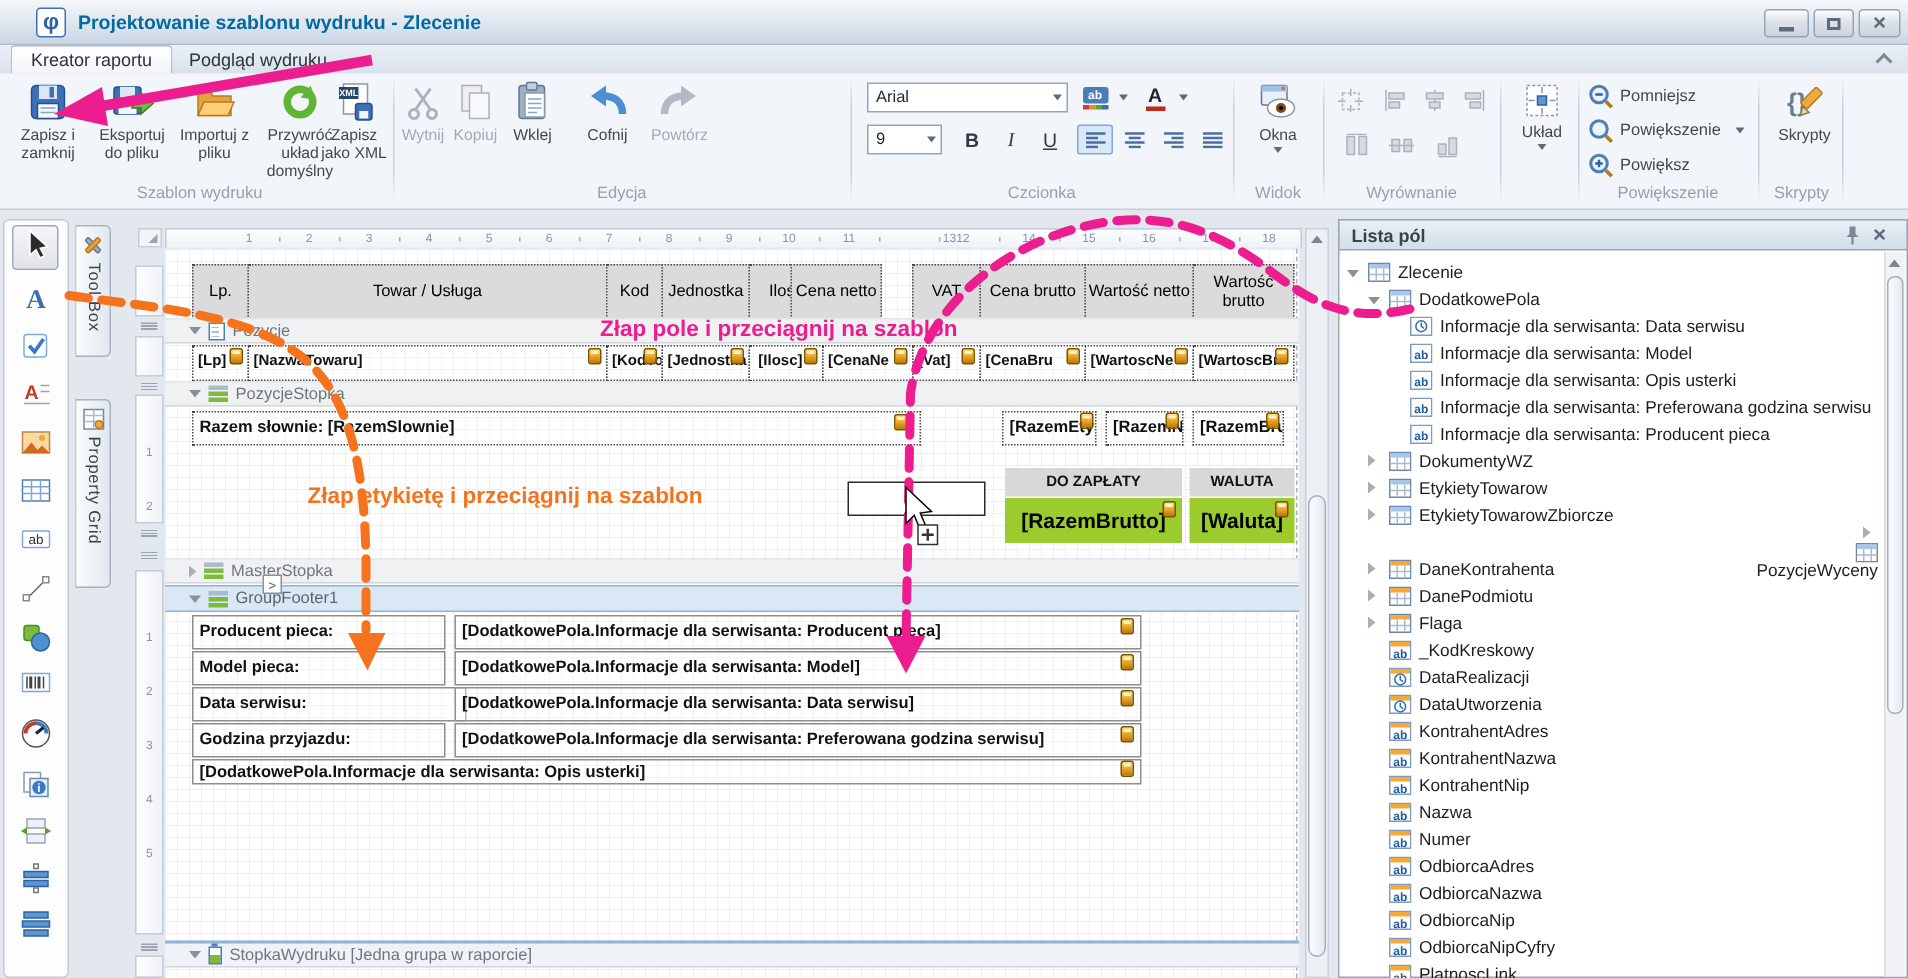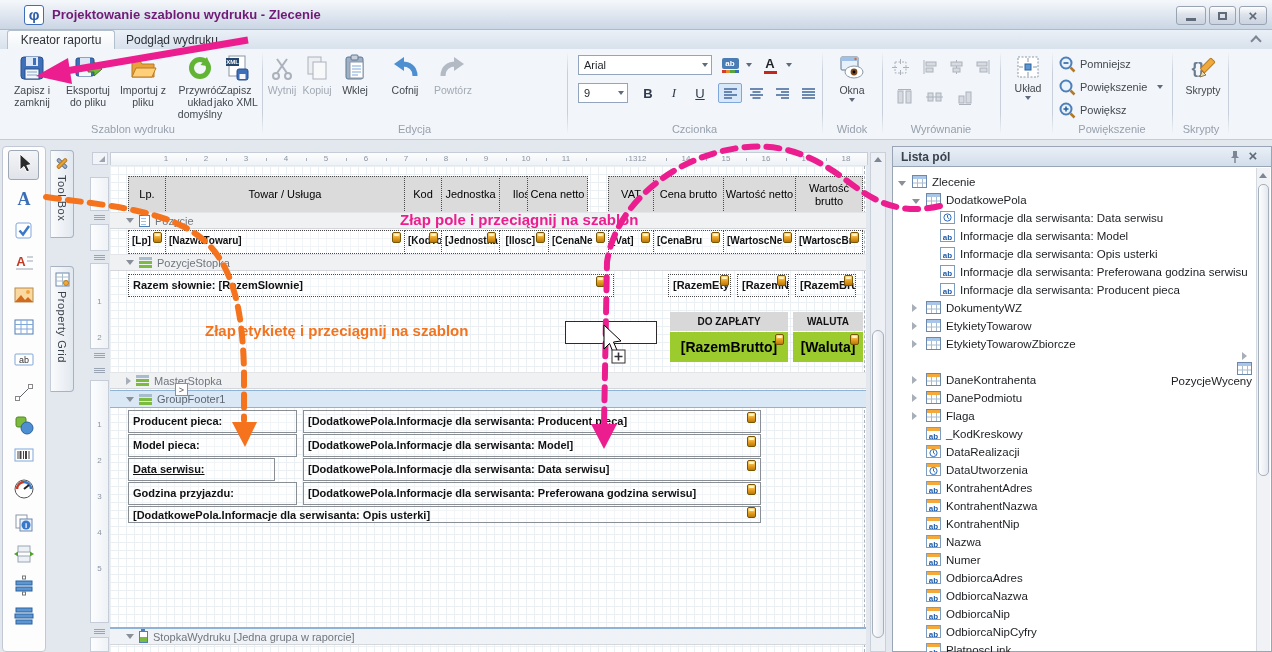--- a/index.html
+++ b/index.html
@@ -4,21 +4,21 @@
 <style>
 *{margin:0;padding:0;box-sizing:border-box}
 html,body{width:1272px;height:652px;overflow:hidden}
 body{font-family:"Liberation Sans",sans-serif;background:#E3E7EE;position:relative}
 .abs{position:absolute}
 #stage{position:relative;width:1272px;height:652px}
 
 
 .titlebar{left:0;top:0;width:1272px;height:30px;background:linear-gradient(#F5F8FB,#DDE5EF 55%,#CBD6E4);border-bottom:1px solid #AEBACB}
 .app-logo{left:24px;top:5px;width:20px;height:20px;background:#fff;border:1px solid #3E6FB8;border-radius:3px;color:#2E5FA8;font-weight:bold;font-size:15px;text-align:center;line-height:17px}
-.title-text{left:52px;top:7px;font-size:13px;font-weight:bold;color:#701a75;white-space:nowrap}
+.title-text{left:52px;top:7px;font-size:13px;font-weight:bold;color:#0369a1;white-space:nowrap}
 .wbtn{top:6px;height:19px;border:1px solid #98A3B3;border-radius:3px;background:linear-gradient(#FEFEFE,#DDE2EA 45%,#CBD3DF);display:flex;align-items:center;justify-content:center}
 .glyph-min{width:10px;height:3px;background:#5F6B7A;margin-top:8px}
 .glyph-max{width:9px;height:8px;border:2px solid #5F6B7A}
 .glyph-close{color:#5F6B7A;font-size:15px;font-weight:bold;line-height:1}
 .glyph-close::before{content:"×"}
 
 
 .tabstrip{left:0;top:30px;width:1272px;height:19px;background:linear-gradient(#EAF0F7,#D8E1EC)}
 .tab{height:19px;font-size:12px;color:#2E3238;display:flex;align-items:center;justify-content:center;white-space:nowrap}
 .tab.active{background:linear-gradient(#FDFEFE,#F2F5F9);border:1px solid #B4BFCE;border-bottom:none;border-radius:3px 3px 0 0}
@@ -682,21 +682,21 @@
   </div>
   <div class="abs smart-tag" style="left:175px;top:383px">&gt;</div>
 
   <div id="gfrows">
       <div class="gbox" style="position: absolute; left: 128px; top: 410px; width: 169px; height: 23px;">Producent pieca:</div>
       <div class="gbox" style="position: absolute; left: 303px; top: 410px; width: 458px; height: 23px;">[DodatkowePola.Informacje dla serwisanta: Producent pieca]</div>
       <div class="lock" style="position: absolute; left: 747px; top: 412px;"></div>
       <div class="gbox" style="position: absolute; left: 128px; top: 434px; width: 169px; height: 23px;">Model pieca:</div>
       <div class="gbox" style="position: absolute; left: 303px; top: 434px; width: 458px; height: 23px;">[DodatkowePola.Informacje dla serwisanta: Model]</div>
       <div class="lock" style="position: absolute; left: 747px; top: 436px;"></div>
-      <div class="gbox" style="position: absolute; left: 128px; top: 458px; width: 147px; height: 23px; text-decoration: underline;">Data serwisu:</div>
+      <div class="gbox" style="position: absolute; left: 128px; top: 458px; width: 183px; height: 23px;">Data serwisu:</div>
       <div class="gbox" style="position: absolute; left: 303px; top: 458px; width: 458px; height: 23px;">[DodatkowePola.Informacje dla serwisanta: Data serwisu]</div>
       <div class="lock" style="position: absolute; left: 747px; top: 460px;"></div>
       <div class="gbox" style="position: absolute; left: 128px; top: 482px; width: 169px; height: 23px;">Godzina przyjazdu:</div>
       <div class="gbox" style="position: absolute; left: 303px; top: 482px; width: 458px; height: 23px;">[DodatkowePola.Informacje dla serwisanta: Preferowana godzina serwisu]</div>
       <div class="lock" style="position: absolute; left: 747px; top: 484px;"></div>
       <div class="gbox" style="position: absolute; left: 128px; top: 506px; width: 633px; height: 17px; padding-top: 2px;">[DodatkowePola.Informacje dla serwisanta: Opis usterki]</div>
       <div class="lock" style="position: absolute; left: 747px; top: 507px;"></div>
     </div>
 
   <div class="abs band stw" style="top:627px">

